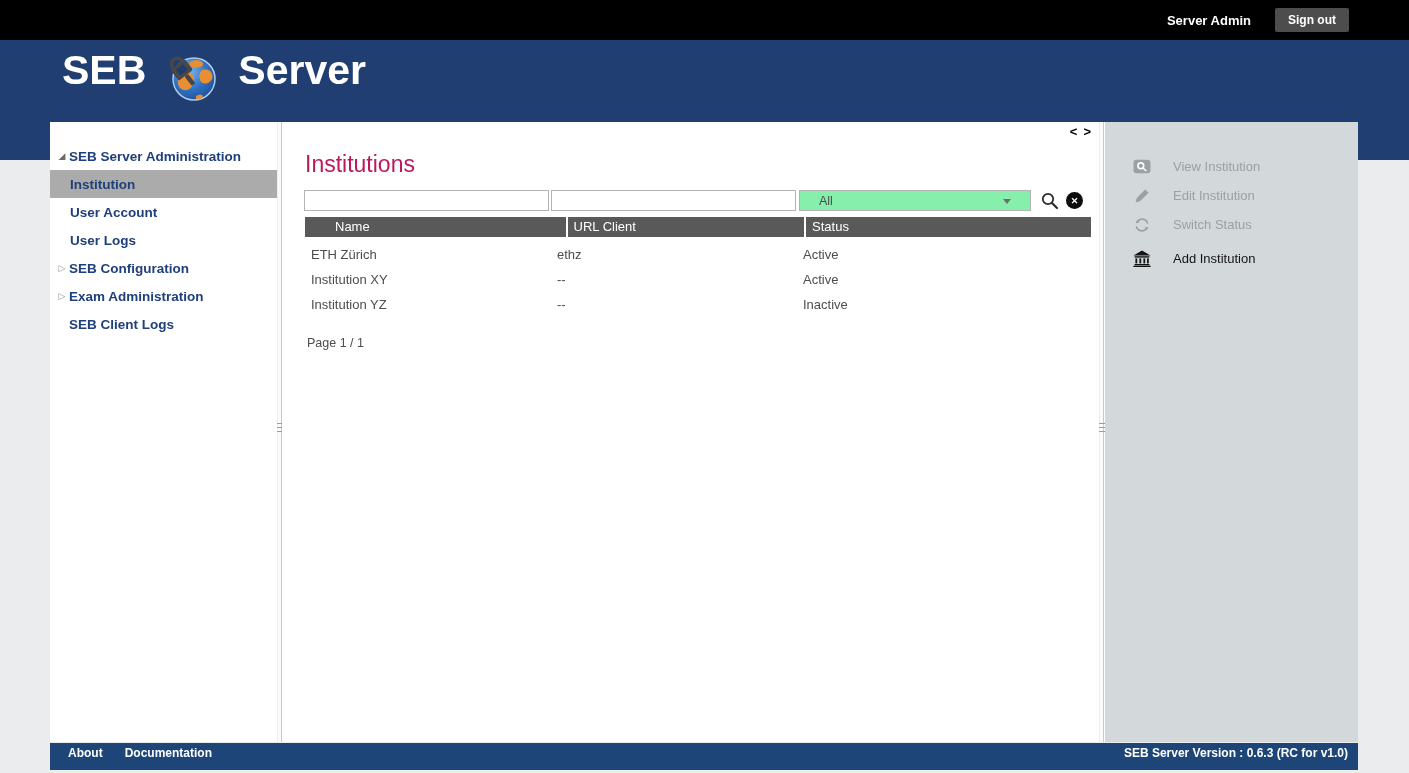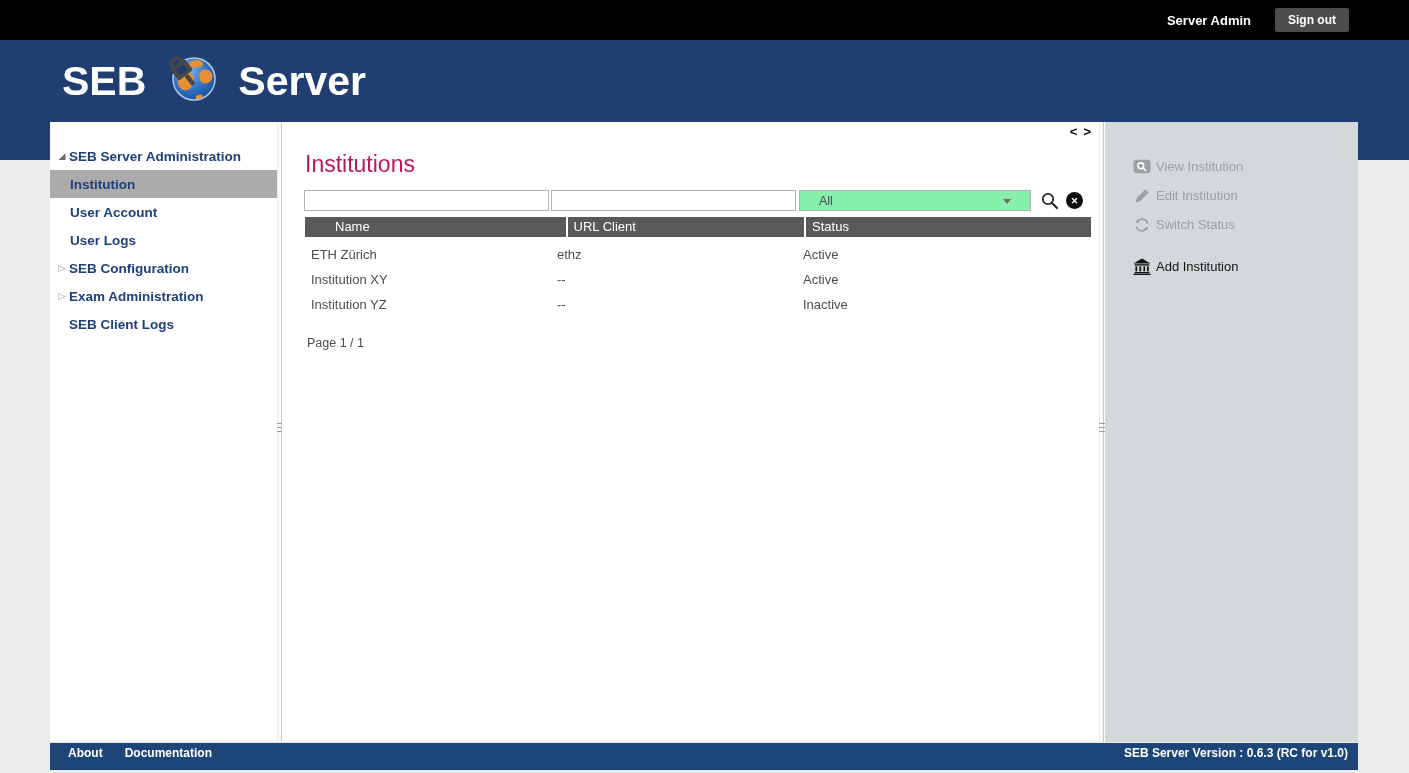--- a/index.html
+++ b/index.html
@@ -23,21 +23,21 @@
     background:#4d4d4d; color:#fff; font-weight:bold; font-size:12px;
     border:none; padding:5px 13px; border-radius:2px; cursor:pointer;
     font-family:inherit;
   }
 
   
   .appheader {
     position:absolute; left:0; top:40px; width:1409px; height:120px;
     background:#213e72;
   }
-  .logo { position:absolute; left:62px; top:10px; display:flex; align-items:flex-end; gap:20px; }
+  .logo { position:absolute; left:62px; top:10px; display:flex; align-items:flex-start; gap:20px; }
   .logo-text { color:#fff; font-size:41px; font-weight:bold; line-height:1; }
 
   
   .window {
     position:absolute; left:50px; top:122px; width:1308px; height:620px;
     background:#fff;
   }
 
   
   .sidebar { position:absolute; left:0; top:0; width:227px; height:100%; background:#fff; padding-top:20px; }
@@ -91,24 +91,24 @@
   .th:last-child { border-right:none; }
   .col-name { width:246px; } .col-url { width:246px; } .col-status { width:294px; }
   .tbody { position:absolute; left:23px; top:120px; width:786px; }
   .trow { display:flex; height:25px; align-items:center; font-size:13px; color:#4d4d4d; cursor:pointer; }
   .td { padding-left:6px; }
   .page-label { position:absolute; left:25px; top:214px; font-size:12.5px; color:#4d4d4d; }
 
   
   .actions { position:absolute; left:1055px; top:0; width:253px; height:100%; background:#d3d8da; padding-top:30px; }
   .action-item {
-    height:29px; display:flex; align-items:center; padding-left:28px; gap:5px;
+    height:29px; display:flex; align-items:center; padding-left:28px; gap:22px;
     font-size:13px; color:#9ba1a4; cursor:default;
   }
-  .action-item.enabled { color:#141414; margin-top:13px; cursor:pointer; }
+  .action-item.enabled { color:#141414; margin-top:5px; cursor:pointer; }
   .action-icon { display:flex; width:18px; justify-content:center; }
 
   
   .footerbar {
     position:absolute; left:50px; top:743px; width:1308px; height:27px;
     background:#1e4578; display:flex; align-items:center;
     color:#fff; font-weight:bold; font-size:12px;
     padding:0 10px 8px 18px;
   }
   .footer-link { margin-right:22px; cursor:pointer; }

